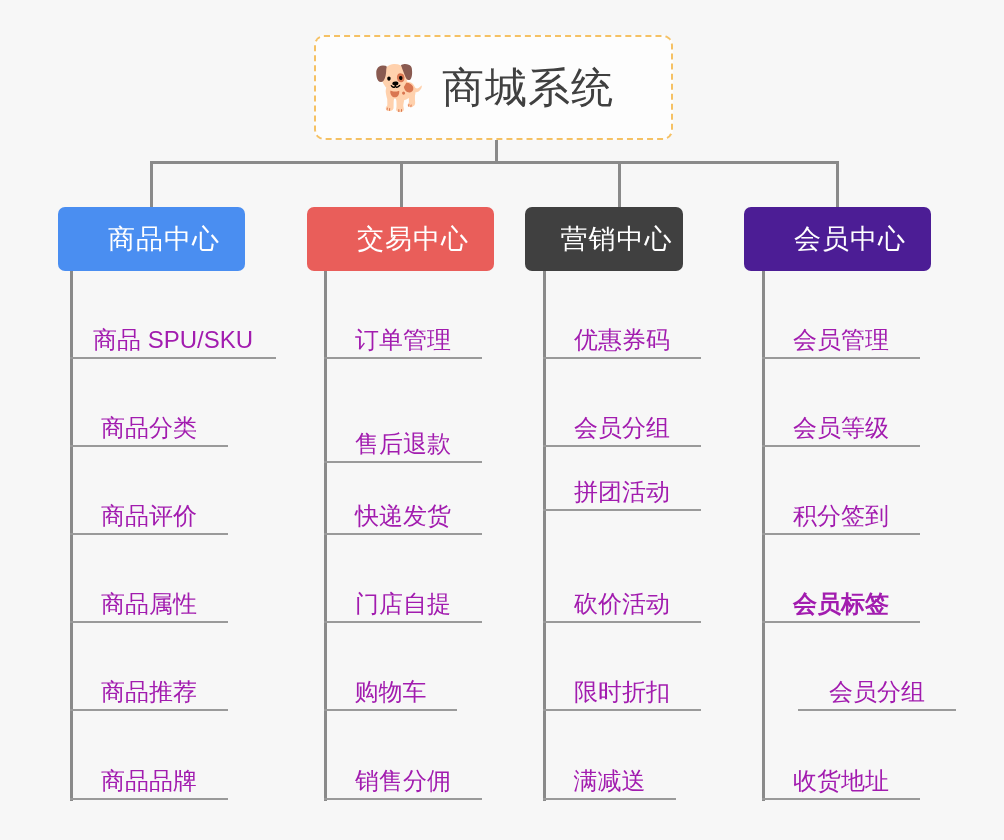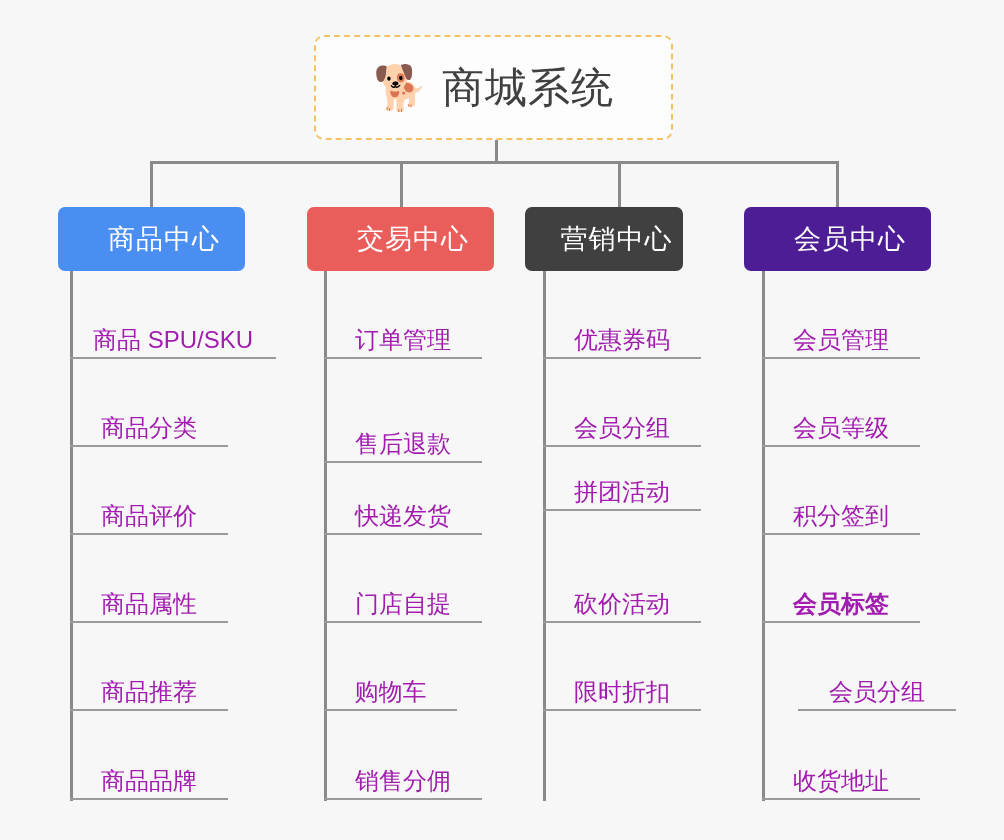--- a/index.html
+++ b/index.html
@@ -188,20 +188,23 @@
     </div>
     <div class="leaf" style="top:176px; width:158px; height:64px;">
       <span class="leaf-label">拼团活动</span>
     </div>
     <div class="leaf" style="top:264px; width:158px; height:88px;">
       <span class="leaf-label">砍价活动</span>
     </div>
     <div class="leaf" style="top:352px; width:158px; height:88px;">
       <span class="leaf-label">限时折扣</span>
     </div>
+    <div class="leaf" style="top:440px; width:133px; height:89px;">
+      <span class="leaf-label">满减送</span>
+    </div>
   </div>
 
   <div class="column" style="left:762px; width:160px; height:530px;">
     <div class="spine" style="height: 530px; background: rgb(138, 138, 138);"></div>
     <div class="leaf" style="top:0px;   width:158px; height:88px;">
       <span class="leaf-label">会员管理</span>
     </div>
     <div class="leaf" style="top:88px;  width:158px; height:88px;">
       <span class="leaf-label">会员等级</span>
     </div>

